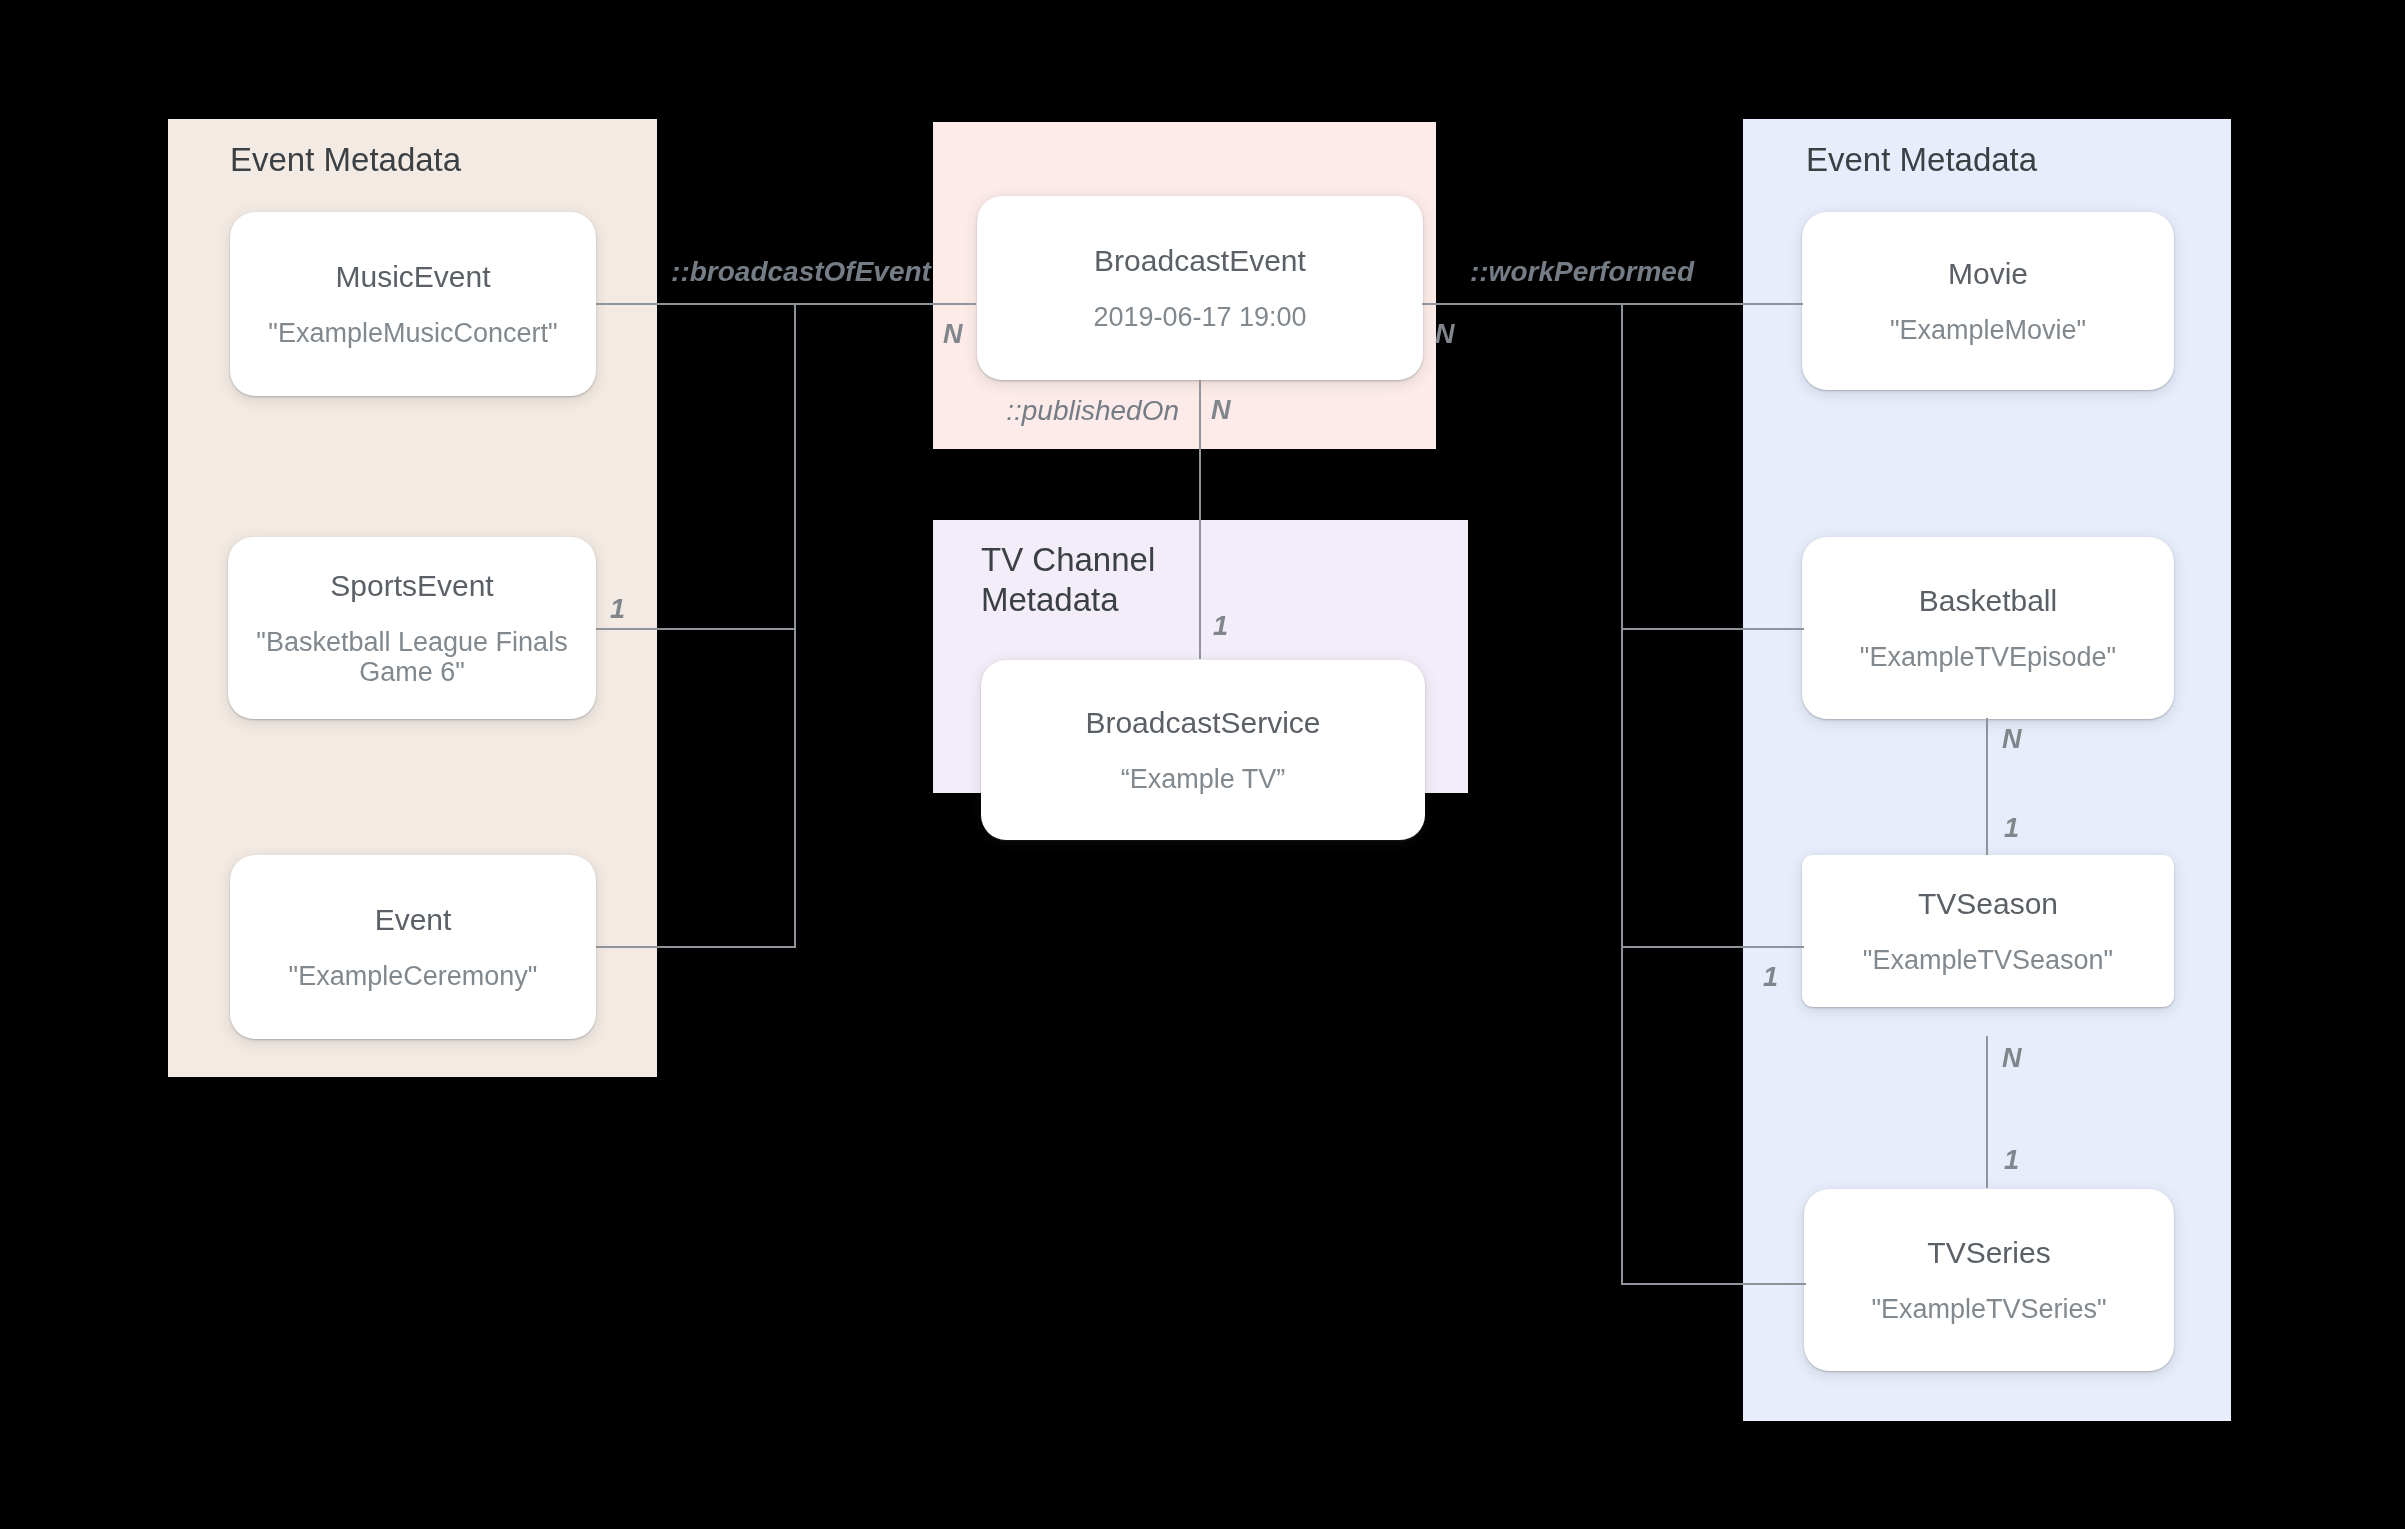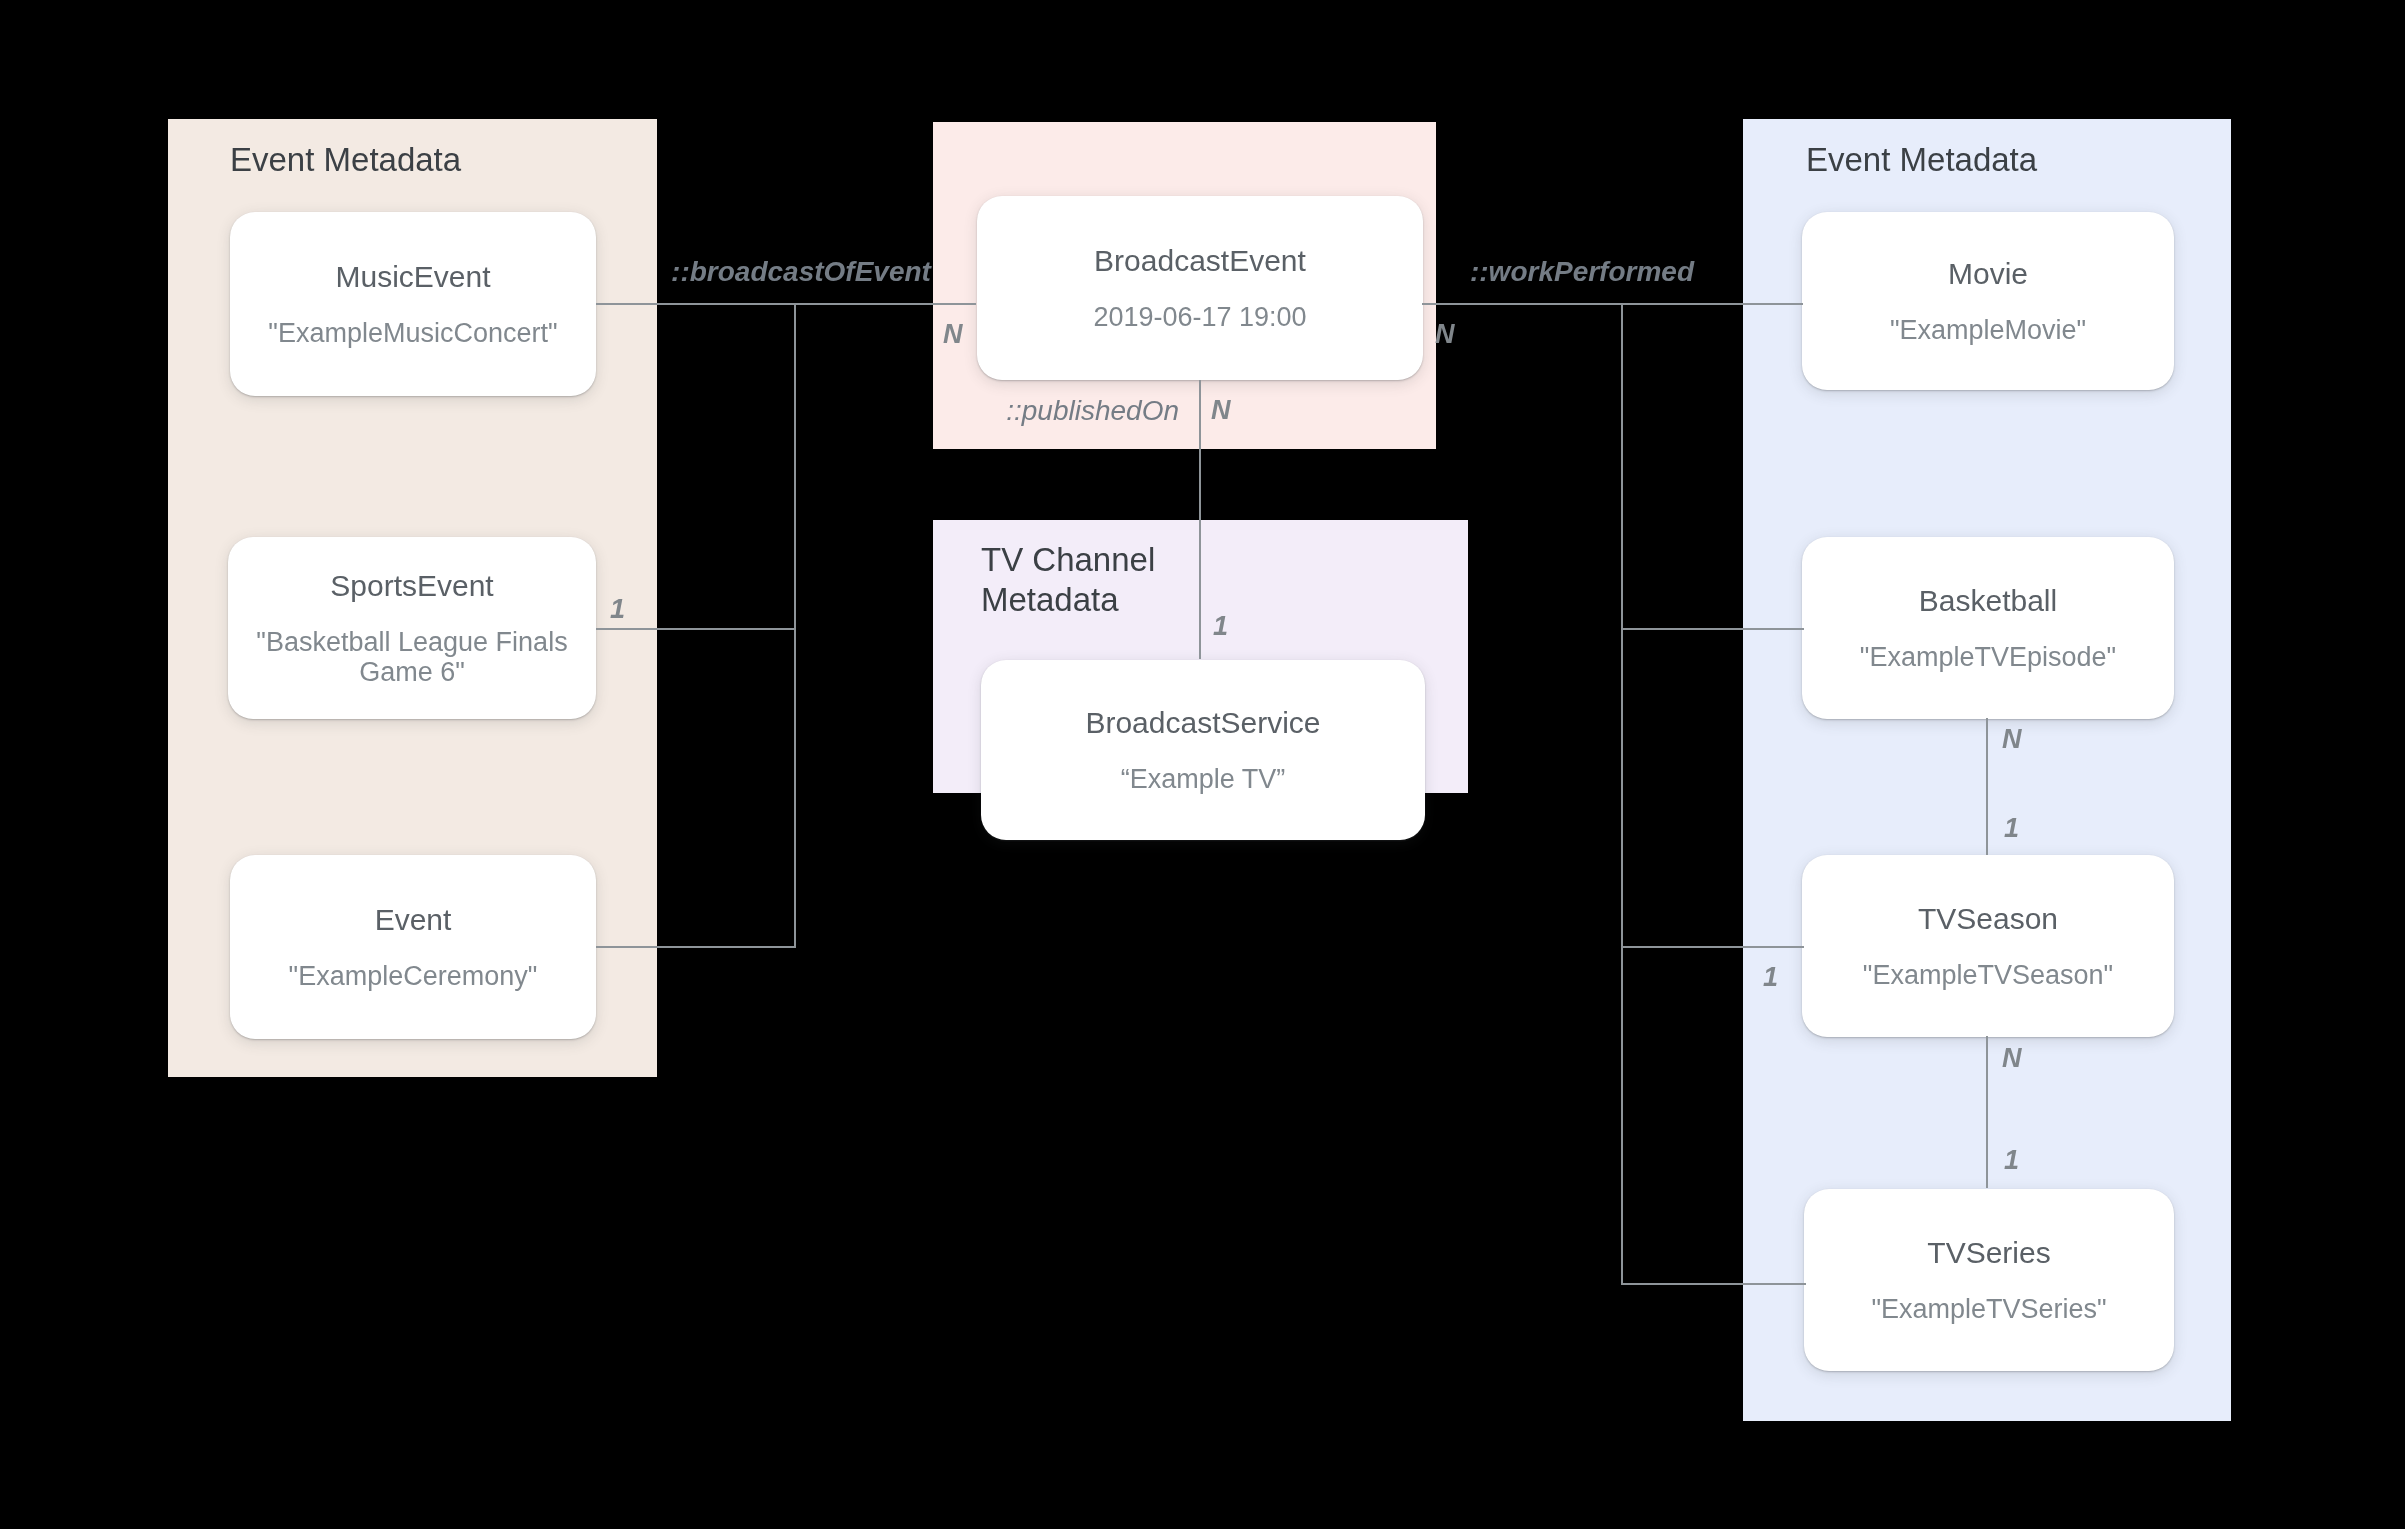--- a/index.html
+++ b/index.html
@@ -43,21 +43,21 @@
   #card-musicevent{left:62px;top:93px;width:366px;height:184px;}
   #card-sportsevent{left:60px;top:418px;width:368px;height:182px;}
   #card-event{left:62px;top:736px;width:366px;height:184px;}
   
   #card-broadcastevent{left:44px;top:74px;width:446px;height:184px;}
   
   #card-broadcastservice{left:48px;top:140px;width:444px;height:180px;}
   
   #card-movie{left:59px;top:93px;width:372px;height:178px;}
   #card-tvepisode{left:59px;top:418px;width:372px;height:182px;}
-  #card-tvseason{left:59px;top:736px;width:372px;height:182px;}
+  #card-tvseason{left:59px;top:736px;width:372px;height:152px;border-radius:11px;}
   #card-tvseries{left:61px;top:1070px;width:370px;height:182px;}
 
   .connector{position:absolute;background:var(--connector);z-index:2;}
   #conn-main-left{left:596px;top:303px;width:380px;height:1.9px;}
   #conn-main-right{left:1422px;top:303px;width:381px;height:1.9px;}
   #conn-trunk-left{left:794px;top:303px;width:1.9px;height:645px;}
   #conn-trunk-right{left:1621px;top:303px;width:1.9px;height:982px;}
   #conn-sportsevent{left:596px;top:628px;width:199px;height:1.9px;}
   #conn-event{left:596px;top:946px;width:199px;height:1.9px;}
   #conn-tvepisode{left:1622px;top:628px;width:182px;height:1.9px;}

